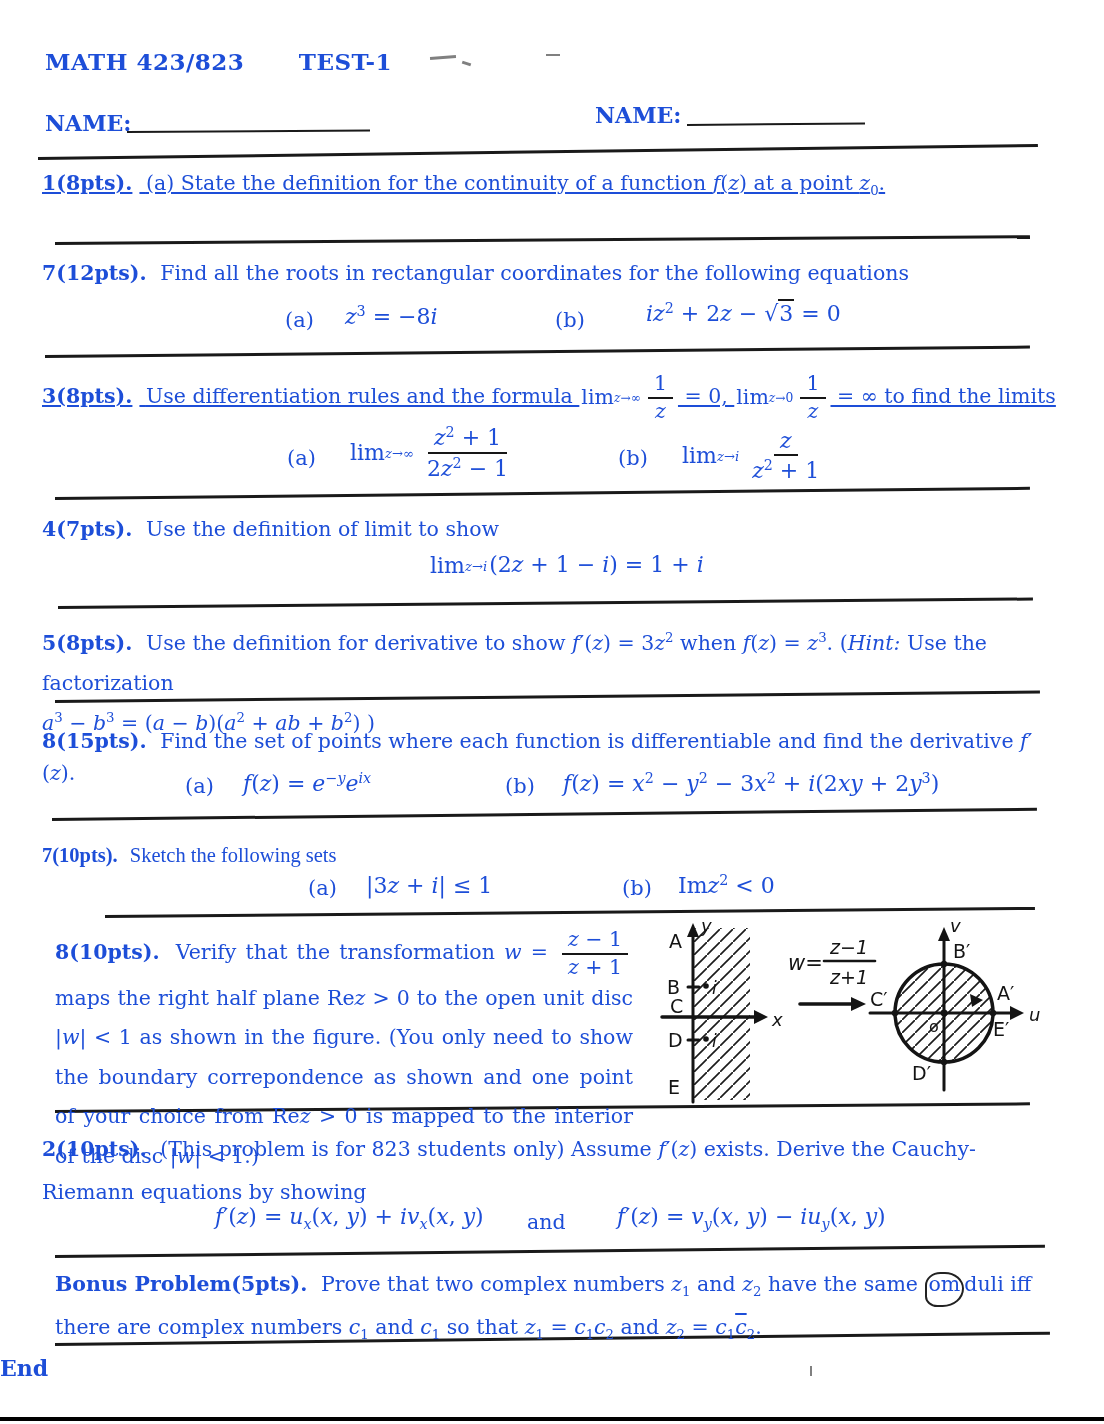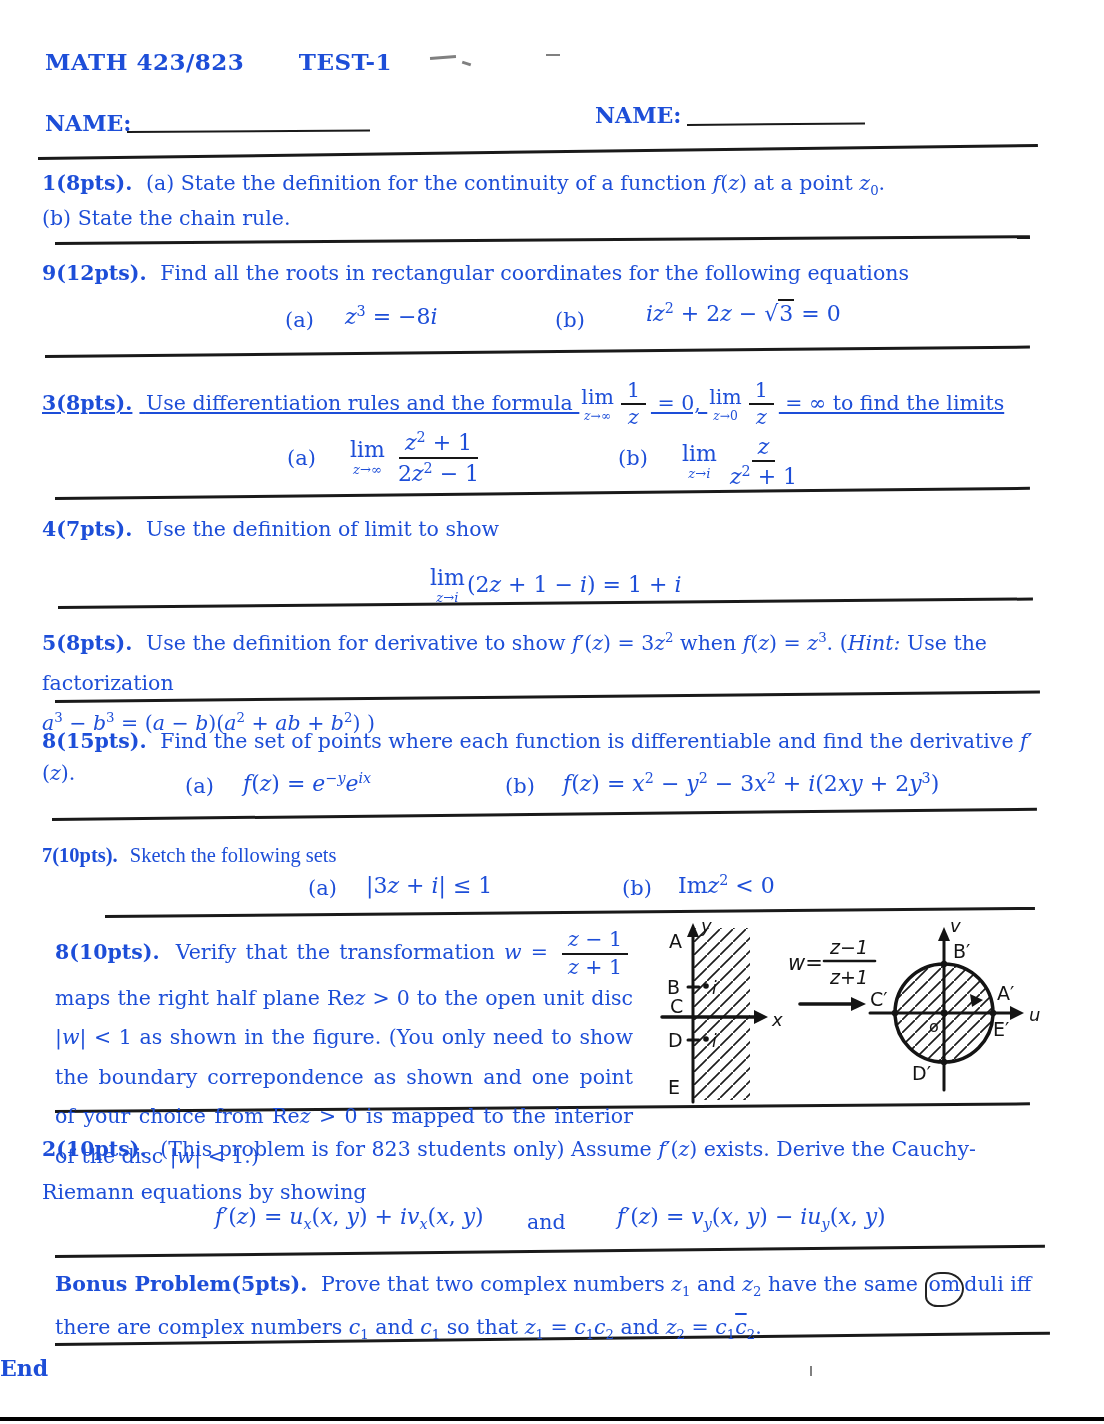--- a/index.html
+++ b/index.html
@@ -14,21 +14,21 @@
   .tag{font-size:21px;}
   .rule{position:absolute;height:0;border-top:3px solid #1a1a1a;transform-origin:left center;}
   .fill-line{position:absolute;border-bottom:2.5px solid #1a1a1a;transform-origin:left center;}
   .hdr{font-size:23px;font-weight:bold;letter-spacing:.5px;}
   .lbl{font-size:22px;font-weight:bold;}
   sup{font-size:.65em;}
   sub{font-size:.65em;}
   .frac{display:inline-flex;flex-direction:column;align-items:center;vertical-align:middle;margin:0 5px;line-height:1.15;}
   .frac .num{border-bottom:2px solid #161616;padding:0 6px 1px;}
   .frac .den{padding:1px 6px 0;}
-  .lim{display:inline-flex;flex-direction:column;align-items:center;vertical-align:middle;line-height:1;margin:15px 2px;}
+  .lim{display:inline-flex;flex-direction:row;align-items:center;vertical-align:middle;line-height:1;margin:0 2px;}
   .lim .s{font-size:.6em;margin-top:2px;}
   .sqrt .rad{border-top:2px solid #161616;padding:0 1px;}
   .ov{text-decoration:overline;}
   .circ{display:inline-block;border:2.2px solid #222;border-radius:58% 72% 80% 46%;padding:0 2px 10px 2px;line-height:1;}
   .endword{font-size:22px;font-weight:bold;text-align:left;width:100%;}
   .justify{text-align:justify;}
   .smudge{position:absolute;background:#555;opacity:.75;}
   .bottom-bar{position:absolute;left:0;top:1417px;width:1104px;height:4px;background:#000;}
   svg text{font-family:"DejaVu Sans", sans-serif;fill:#141414;}
 </style>
@@ -55,28 +55,27 @@
   <div class="rule" style="left:45px;top:355px;width:985px;transform:rotate(-0.55deg);"></div>
   <div class="rule" style="left:55px;top:497px;width:975px;transform:rotate(-0.6deg);"></div>
   <div class="rule" style="left:58px;top:606px;width:975px;transform:rotate(-0.5deg);"></div>
   <div class="rule" style="left:55px;top:700px;width:985px;transform:rotate(-0.55deg);"></div>
   <div class="rule" style="left:52px;top:818px;width:985px;transform:rotate(-0.6deg);"></div>
   <div class="rule" style="left:105px;top:915px;width:930px;transform:rotate(-0.5deg);"></div>
   <div class="rule" style="left:55px;top:1110px;width:975px;transform:rotate(-0.45deg);"></div>
   <div class="rule" style="left:55px;top:1255px;width:990px;transform:rotate(-0.6deg);"></div>
   <div class="rule" style="left:55px;top:1343px;width:995px;transform:rotate(-0.65deg);"></div>
 
-  <div class="blk ptext" style="left:42px;top:168px;width:1010px;">
+  <div class="blk ptext" style="left:42px;top:168px;width:1010px;text-decoration:underline;">
     <b class="pnum">1(8pts).</b>
     <span>(a) State the definition for the continuity of a function <i>f</i>(<i>z</i>) at a point <i>z</i><sub>0</sub>.</span>
   </div>
-  <div class="blk ptext" style="left:42px;top:203px;width:1010px;">(b) State the chain rule.</div>
 
   <div class="blk ptext" style="left:42px;top:258px;width:1010px;">
-    <b class="pnum">9(12pts).</b>
+    <b class="pnum">7(12pts).</b>
     <span>Find all the roots in rectangular coordinates for the following equations</span>
   </div>
   <span class="blk tag" style="left:285px;top:308px;">(a)</span>
   <span class="blk eq" style="left:345px;top:303px;"><i>z</i><sup>3</sup> = −8<i>i</i></span>
   <span class="blk tag" style="left:555px;top:308px;">(b)</span>
   <span class="blk eq" style="left:615px;top:300px;margin-left:31px;"><i>iz</i><sup>2</sup> + 2<i>z</i> − <span class="sqrt">√<span class="rad">3</span></span> = 0</span>
 
   <div class="blk ptext" style="left:42px;top:372px;width:1015px;text-decoration:underline;">
     <b class="pnum">3(8pts).</b>
     <span>Use differentiation rules and the formula <span class="lim">

